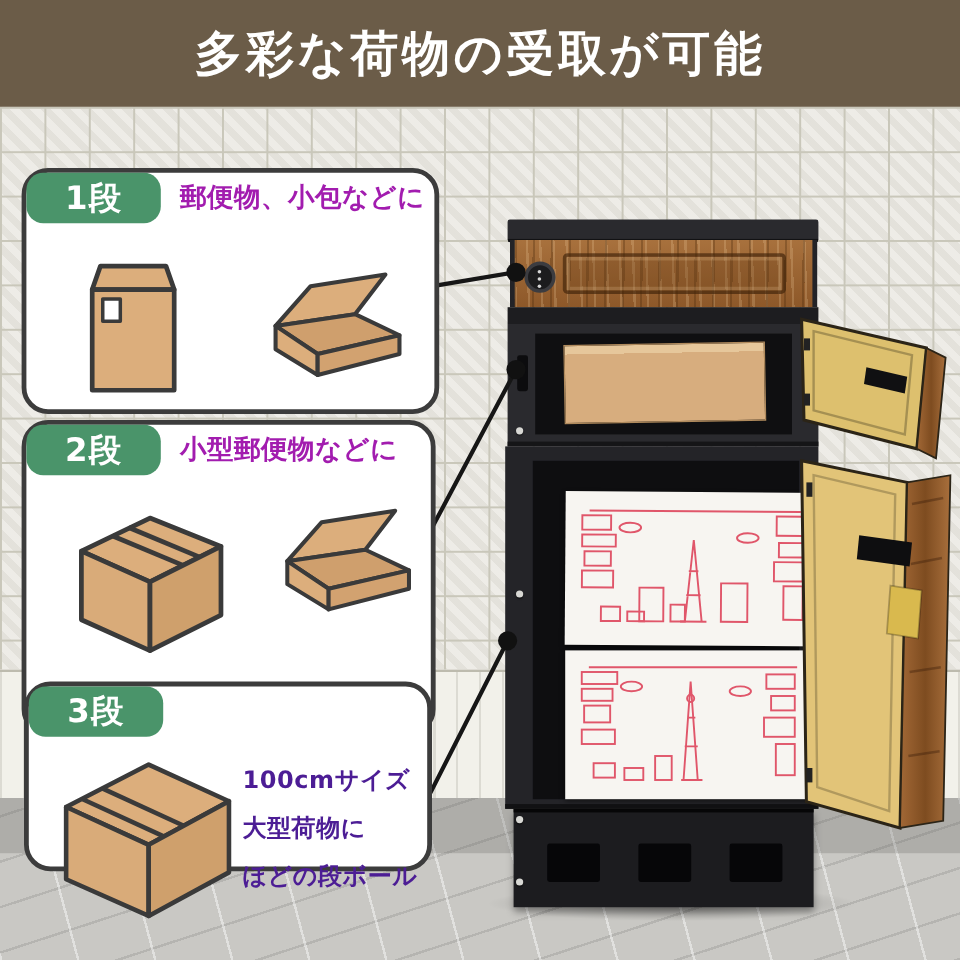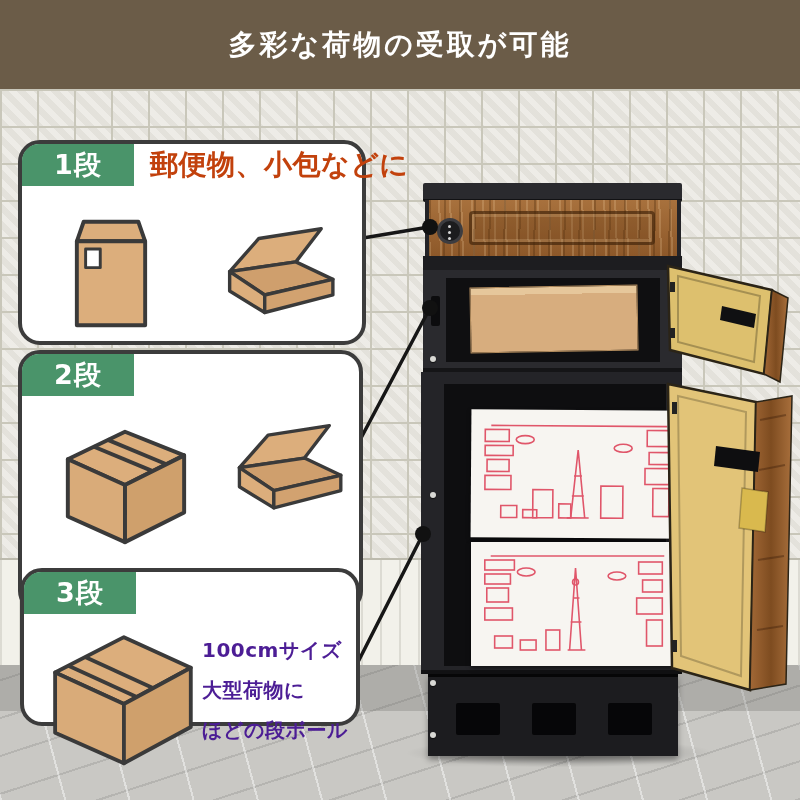--- a/index.html
+++ b/index.html
@@ -3,21 +3,21 @@
 <meta charset="utf-8">
 <style>
   html,body{margin:0;padding:0;background:#fff;}
   *{box-sizing:border-box;}
   .stage{position:relative;width:800px;height:800px;overflow:hidden;
          font-family:"DejaVu Sans","Liberation Sans",sans-serif;}
 
   
   .header{position:absolute;left:0;top:0;width:800px;height:89px;background:#6b5c48;
           display:flex;align-items:center;justify-content:center;z-index:6;}
-  .header h1{margin:0;color:#fff;font-size:28px;font-weight:800;letter-spacing:3px;}
+  .header h1{margin:0;color:#fff;font-size:40px;font-weight:800;letter-spacing:3px;}
 
   
   .wall{position:absolute;left:0;top:89px;width:800px;height:469px;z-index:0;
         background-color:#e8e6df;
         background-image:linear-gradient(#c9c7ba 2px,transparent 2px),
                          linear-gradient(90deg,#c9c7ba 2px,transparent 2px),
                          repeating-linear-gradient(45deg,rgba(255,255,255,.25) 0 6px,rgba(0,0,0,.02) 6px 12px);
         background-size:37px 37px,37px 37px,100% 100%;}
   .siding{position:absolute;left:0;top:558px;width:800px;height:107px;z-index:0;
         background-color:#f2f1ea;
@@ -70,23 +70,23 @@
   
   .overlay{position:absolute;left:0;top:0;width:800px;height:800px;z-index:3;pointer-events:none;}
 
   
   .callout{position:absolute;background:#fff;border:4px solid #3c3c3c;border-radius:22px;z-index:4;}
   .co1{left:18px;top:140px;width:348px;height:205px;}
   .co2{left:18px;top:350px;width:345px;height:263px;}
   .co3{left:20px;top:568px;width:340px;height:158px;}
   .tier{position:absolute;left:0;top:0;width:112px;height:42px;background:#4a946a;
         border-top-left-radius:17px;color:#fff;font-size:27px;font-weight:700;
-        display:flex;align-items:center;justify-content:center;letter-spacing:1px;}
+        display:flex;align-items:center;justify-content:center;letter-spacing:1px;border-radius:14px;}
   .desc{position:absolute;left:128px;top:0;height:42px;display:flex;align-items:center;
-        color:#c2410c;font-size:28px;font-weight:600;letter-spacing:.5px;white-space:nowrap;}
+        color:#a21caf;font-size:22px;font-weight:600;letter-spacing:.5px;white-space:nowrap;}
   .desc3{position:absolute;left:178px;top:58px;color:#4c1d95;font-size:20px;font-weight:600;
         line-height:40px;letter-spacing:.5px;}
   .ill{position:absolute;}
 </style>
 </head>
 <body>
 
 <div class="stage">
 
   <div class="wall"></div>
@@ -226,20 +226,21 @@
         <polygon points="36,54 66,20 130,10 104,44" fill="#dcae7c"></polygon>
         <polygon points="36,54 104,44 142,62 72,78" fill="#cf9f6d"></polygon>
         <polygon points="36,54 72,78 72,96 36,74" fill="#dcae7c"></polygon>
         <polygon points="72,78 142,62 142,78 72,96" fill="#d2a270"></polygon>
       </g>
     </svg>
   </div>
 
   <div class="callout co2">
     <div class="tier">2段</div>
+    <div class="desc">小型郵便物などに</div>
     <svg class="ill" style="left:24px;top:58px;width:158px;height:138px;" viewBox="0 0 160 140">
       <g stroke="#3a3a3a" stroke-width="4" stroke-linejoin="round">
         <polygon points="22,48 80,20 140,44 80,74" fill="#dcae7c"></polygon>
         <polyline points="48,35 108,60" fill="none"></polyline>
         <polyline points="62,28 122,53" fill="none"></polyline>
         <polyline points="108,60 110,72 120,65 117,56" fill="#dcae7c"></polyline>
         <polygon points="22,48 80,74 80,132 22,106" fill="#d9ab79"></polygon>
         <polygon points="80,74 140,44 140,102 80,132" fill="#cfa06c"></polygon>
       </g>
     </svg>

